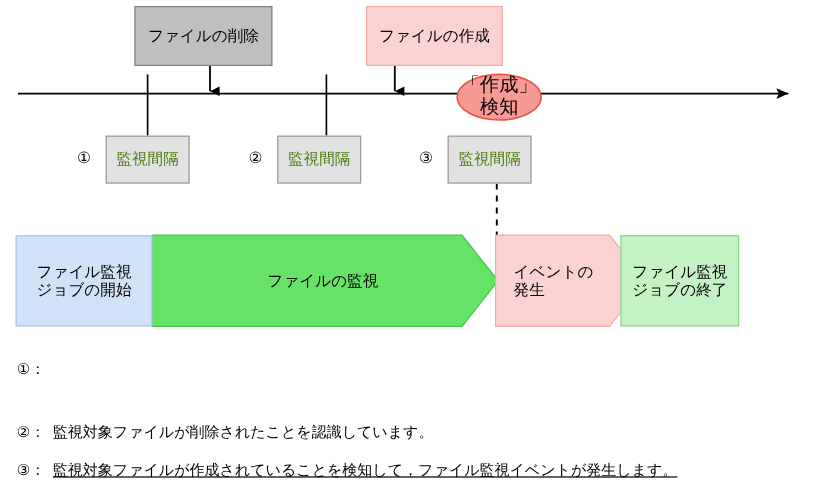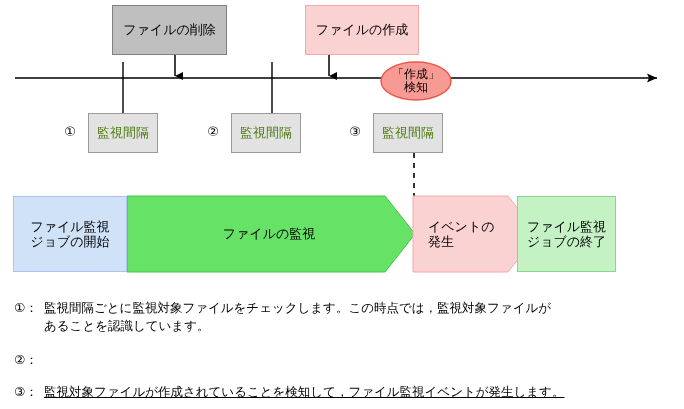--- a/index.html
+++ b/index.html
@@ -80,21 +80,21 @@
     position: absolute;
     display: flex;
     align-items: center;
     justify-content: center;
     text-align: center;
     white-space: pre-line;
     line-height: 1.18;
     font-size: 13px;
     pointer-events: none;
   }
-  .ellipse-label { font-size: 12px; line-height: 1.12; }
+  .ellipse-label { font-size: 16px; line-height: 1.12; }
 
   
   .note {
     position: absolute;
     font-size: 12.5px;
     line-height: 1.45;
     white-space: pre-line;
   }
   .note-marker {
     position: absolute;
@@ -176,21 +176,20 @@
   <div class="shape-label" style="left:140px; top:196px; width:258px; height:76px;">
     <span>ファイルの監視</span>
   </div>
 
   <div class="abs box box-lightgreen" style="left:517px; top:196px; width:99px; height:76px;">
     <span>ファイル監視
 ジョブの終了</span>
   </div>
 
   <div class="note-marker" style="left:14px; top:299px;">①：</div>
-  <div class="note" style="left:44px; top:299px; width:630px;">監視間隔ごとに監視対象ファイルをチェックします。この時点では，監視対象ファイルが
-あることを認識しています。</div>
 
   <div class="note-marker" style="left:14px; top:351px;">②：</div>
+  <div class="note" style="left:44px; top:351px; width:630px;">監視対象ファイルが削除されたことを認識しています。</div>
 
   <div class="note-marker" style="left:14px; top:383px;">③：</div>
   <div class="note" style="left:44px; top:383px; width:640px;text-decoration:underline;">監視対象ファイルが作成されていることを検知して，ファイル監視イベントが発生します。</div>
 
 </div>
 
 </body></html>

